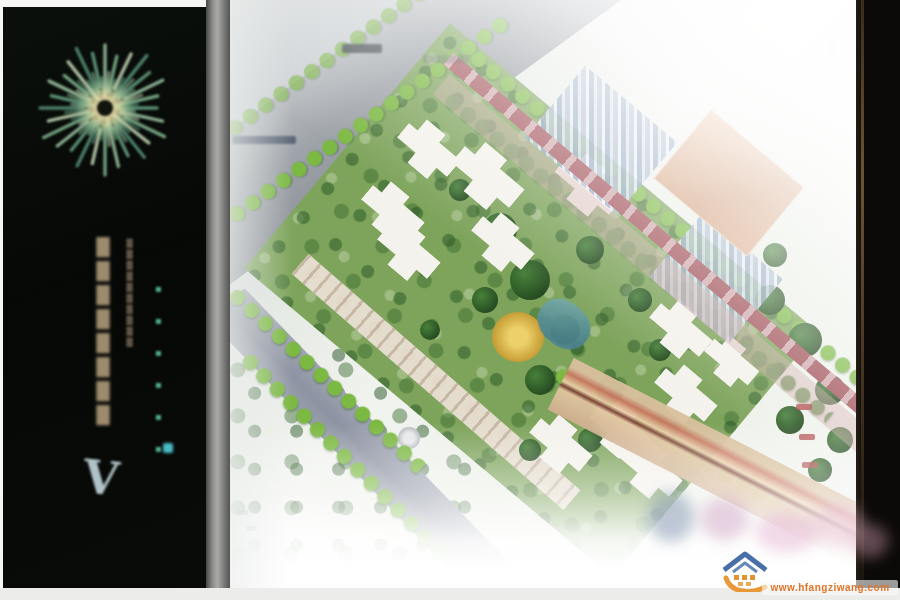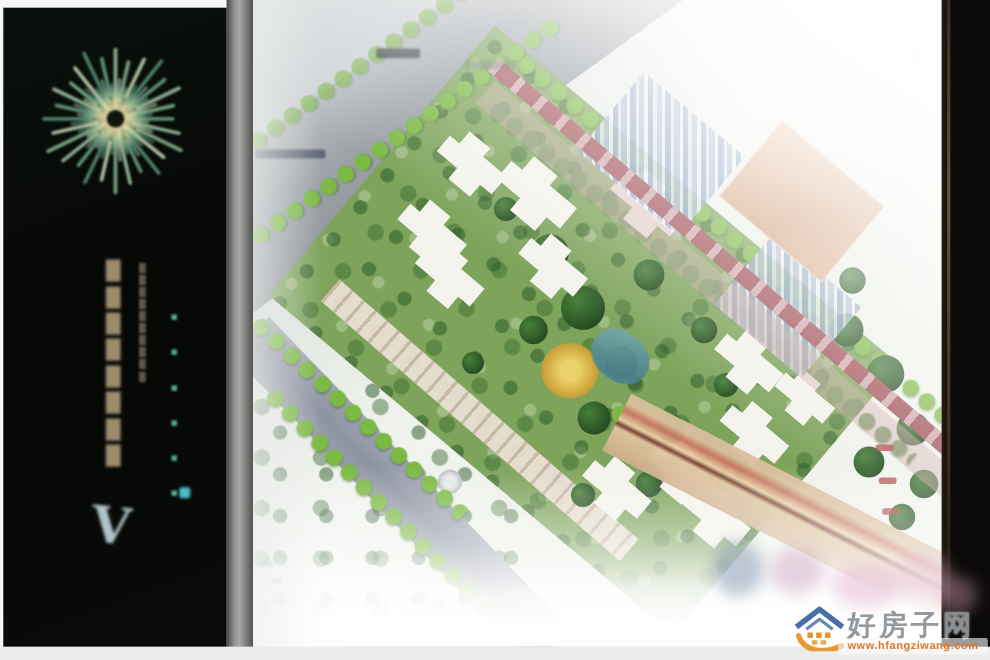--- a/index.html
+++ b/index.html
@@ -291,18 +291,17 @@
       <path d="M6,30 C10,43 28,48 45,39" stroke="#e8932c" stroke-width="5" fill="none" stroke-linecap="round" opacity=".95"></path>
       <path d="M4,22 L25,6 L46,22" stroke="#345f9e" stroke-width="5" fill="none" stroke-linejoin="round" opacity=".9"></path>
       <path d="M13,24 L25,15 L37,24" stroke="#4a74ae" stroke-width="3" fill="none" stroke-linejoin="round" opacity=".85"></path>
       <rect x="14" y="27" width="5" height="5" fill="#e2952f"></rect>
       <rect x="22" y="27" width="5" height="5" fill="#e2952f"></rect>
       <rect x="30" y="27" width="5" height="5" fill="#e2952f"></rect>
       <rect x="18" y="34" width="5" height="4" fill="#e2952f" opacity=".8"></rect>
       <rect x="26" y="34" width="5" height="4" fill="#e2952f" opacity=".8"></rect>
     </svg>
   </div>
-  <div class="wm wm-name">好房子网</div>
   <div class="wm wm-bar">
     <span class="wm-url">www.hfangziwang.com</span>
   </div>
 
 </div>
 
 </body></html>

